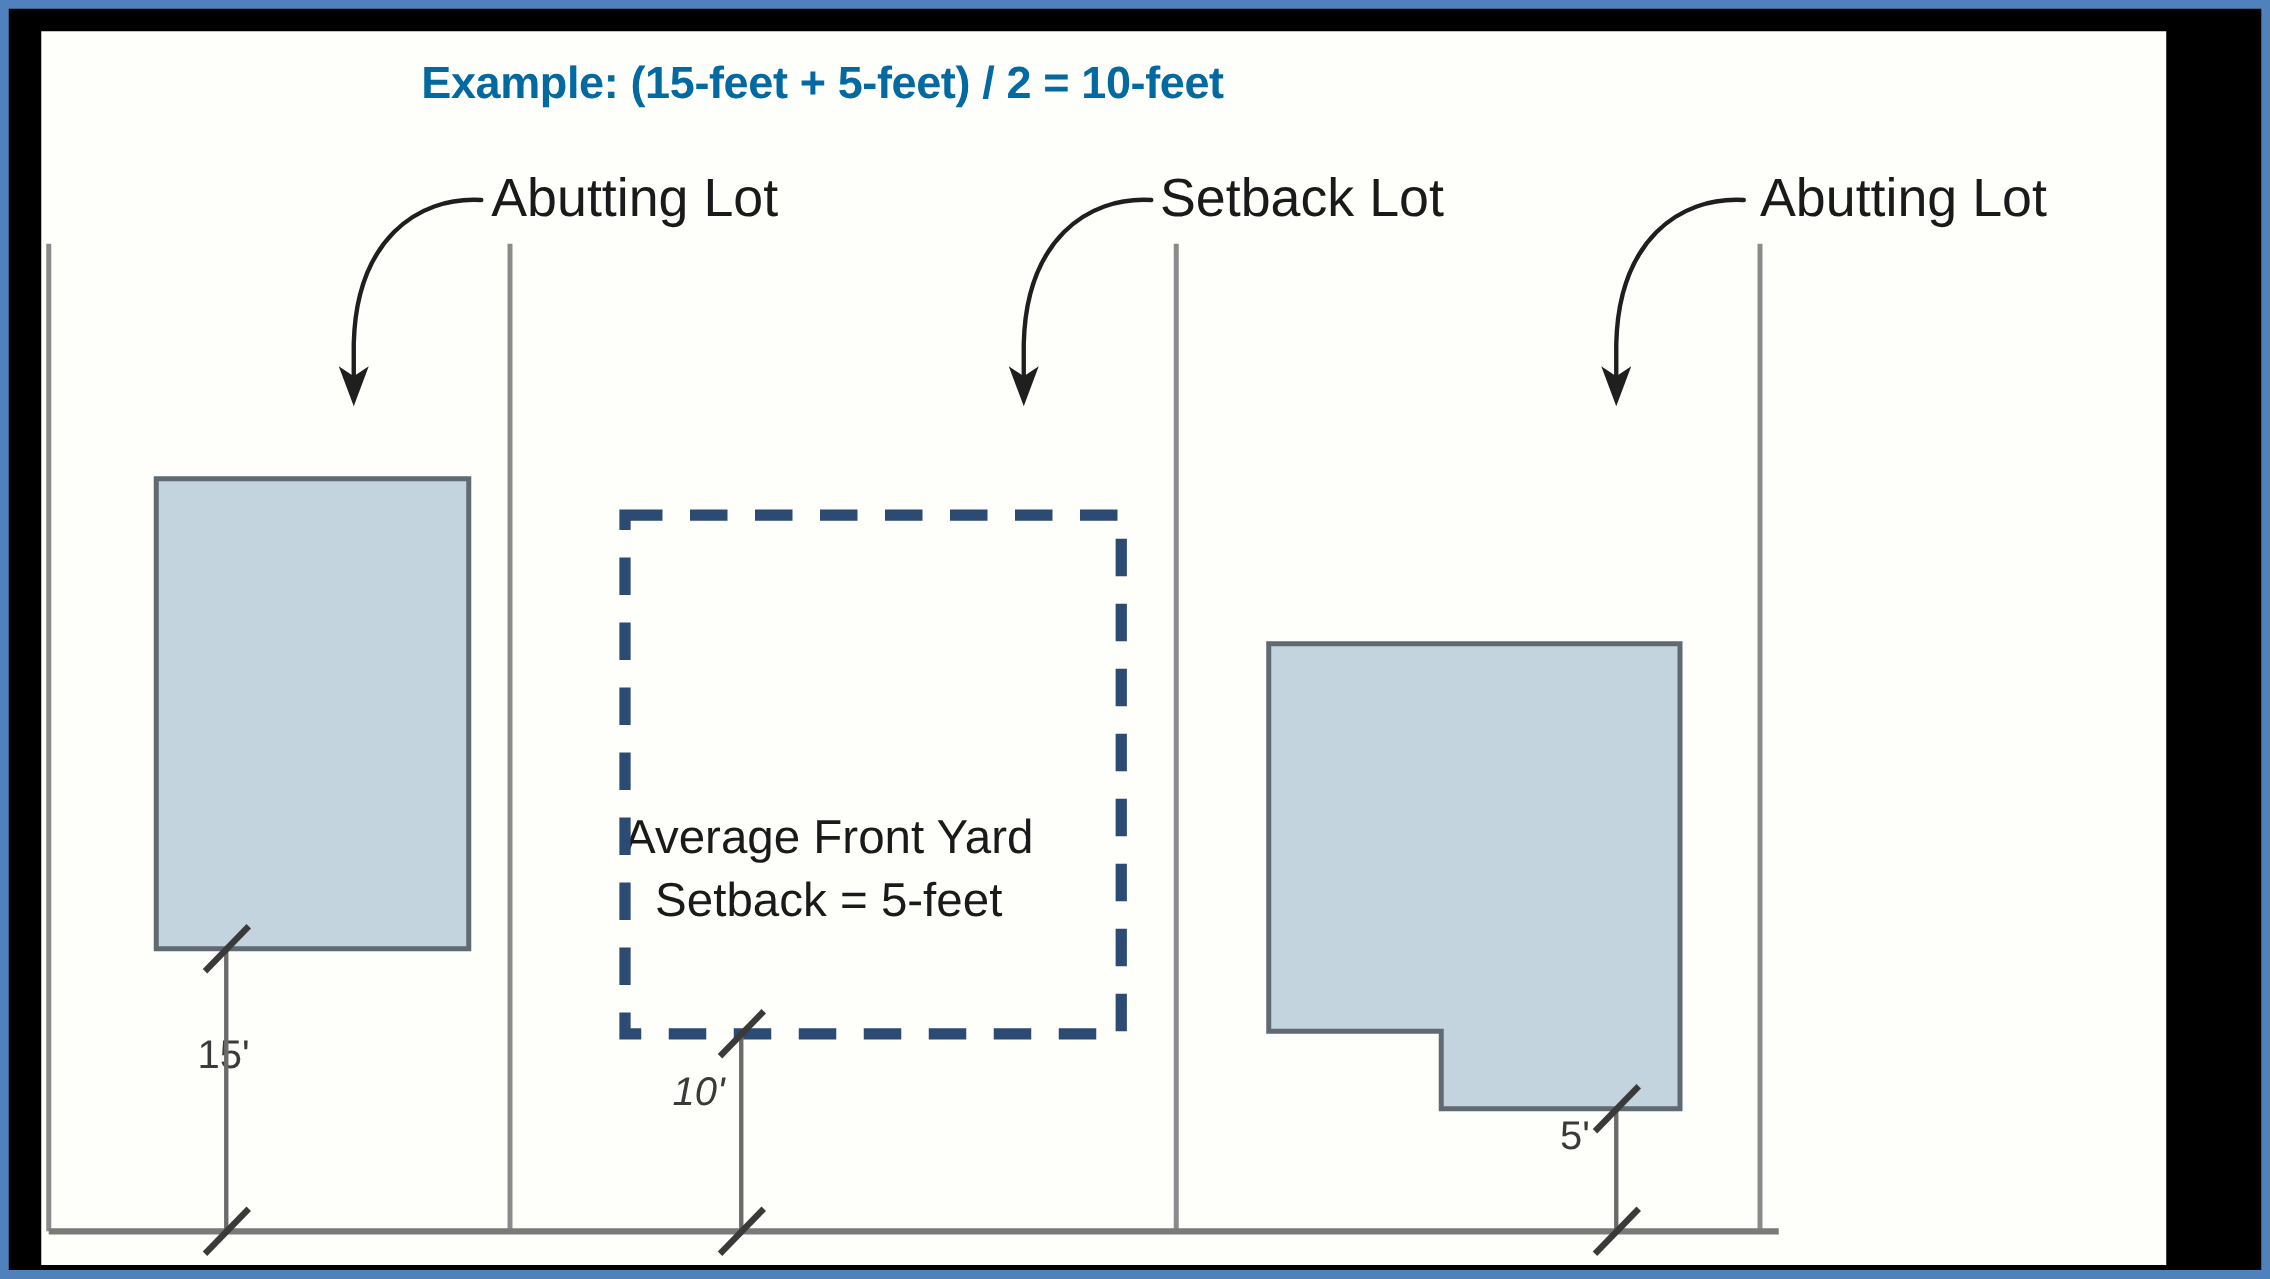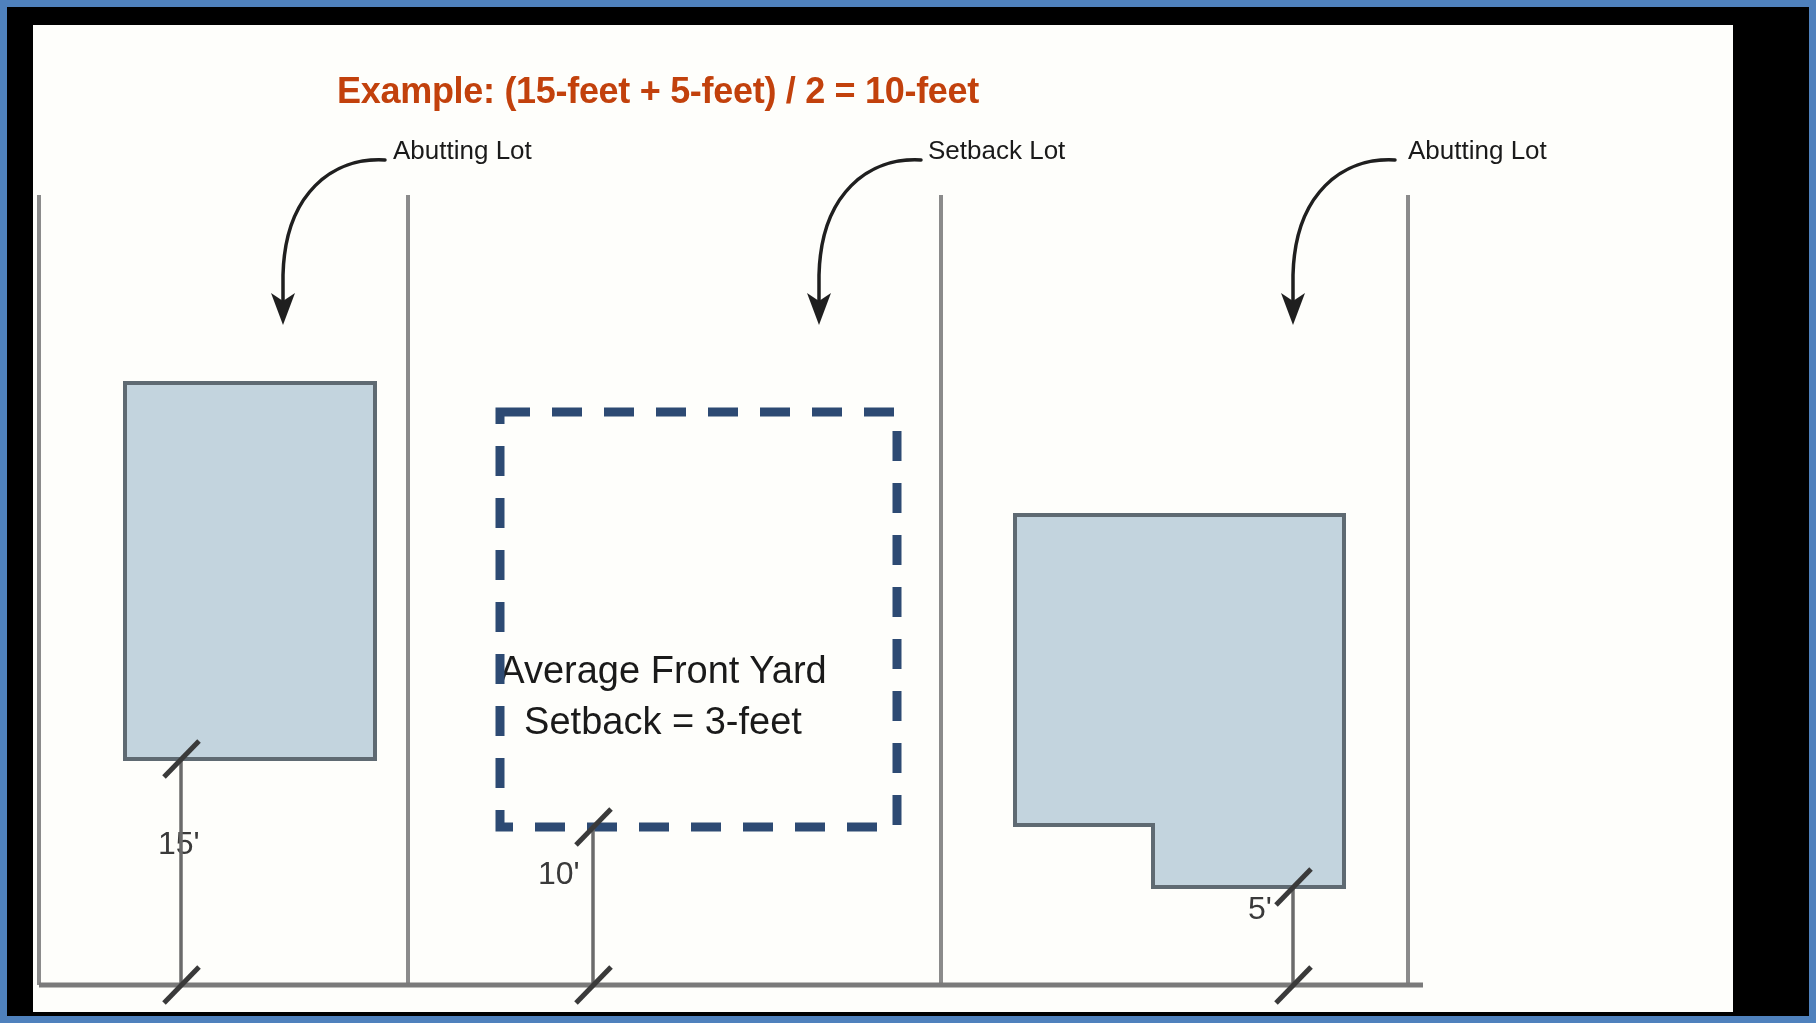--- a/index.html
+++ b/index.html
@@ -28,28 +28,27 @@
   #diagram {
     position: absolute; left: 0; top: 0;
     width: 1700px; height: 987px;
   }
   .title {
     position: absolute;
     left: 0; top: 20px; width: 1250px;
     text-align: center;
     font-size: 36px;
     font-weight: bold;
-    color: #c2410c;
+    color: #0369a1;
     letter-spacing: -0.3px;
     white-space: nowrap;
-    margin-top: 25px;
   }
   .lotlabel {
     position: absolute;
-    font-size: 26px;
+    font-size: 43px;
     color: #1a1a1a;
     white-space: nowrap;
   }
   .setbacktext {
     position: absolute;
     font-size: 38px;
     color: #1a1a1a;
     text-align: center;
     line-height: 1.35;
     white-space: nowrap;
@@ -70,25 +69,25 @@
     <div id="canvas">
 
       <div class="title">Example: (15-feet + 5-feet) / 2  = 10-feet</div>
 
       <div class="lotlabel" style="left:360px; top:110px;">Abutting Lot</div>
       <div class="lotlabel" style="left:895px; top:110px;">Setback Lot</div>
       <div class="lotlabel" style="left:1375px; top:110px;">Abutting Lot</div>
 
       <div class="setbacktext" style="left:430px; top:620px; width:400px;">
         <div>Average Front Yard</div>
-        <div>Setback = 3-feet</div>
+        <div>Setback = 5-feet</div>
       </div>
 
       <div class="dimlabel" style="left:105px; top:800px;margin-left:20px;">15'</div>
-      <div class="dimlabel" style="left:505px; top:830px;">10'</div>
+      <div class="dimlabel" style="left:505px; top:830px;font-style:italic;">10'</div>
       <div class="dimlabel" style="left:1215px; top:865px;">5'</div>
 
       <svg id="diagram" width="1700" height="987" viewBox="0 0 1700 987">
 
         <g>
           <line x1="6" y1="170" x2="6" y2="960" stroke="#8b8b8b" stroke-width="4"></line>
           <line x1="375" y1="170" x2="375" y2="960" stroke="#8b8b8b" stroke-width="4"></line>
           <line x1="908" y1="170" x2="908" y2="960" stroke="#8b8b8b" stroke-width="4"></line>
           <line x1="1375" y1="170" x2="1375" y2="960" stroke="#8b8b8b" stroke-width="4"></line>
         </g>

